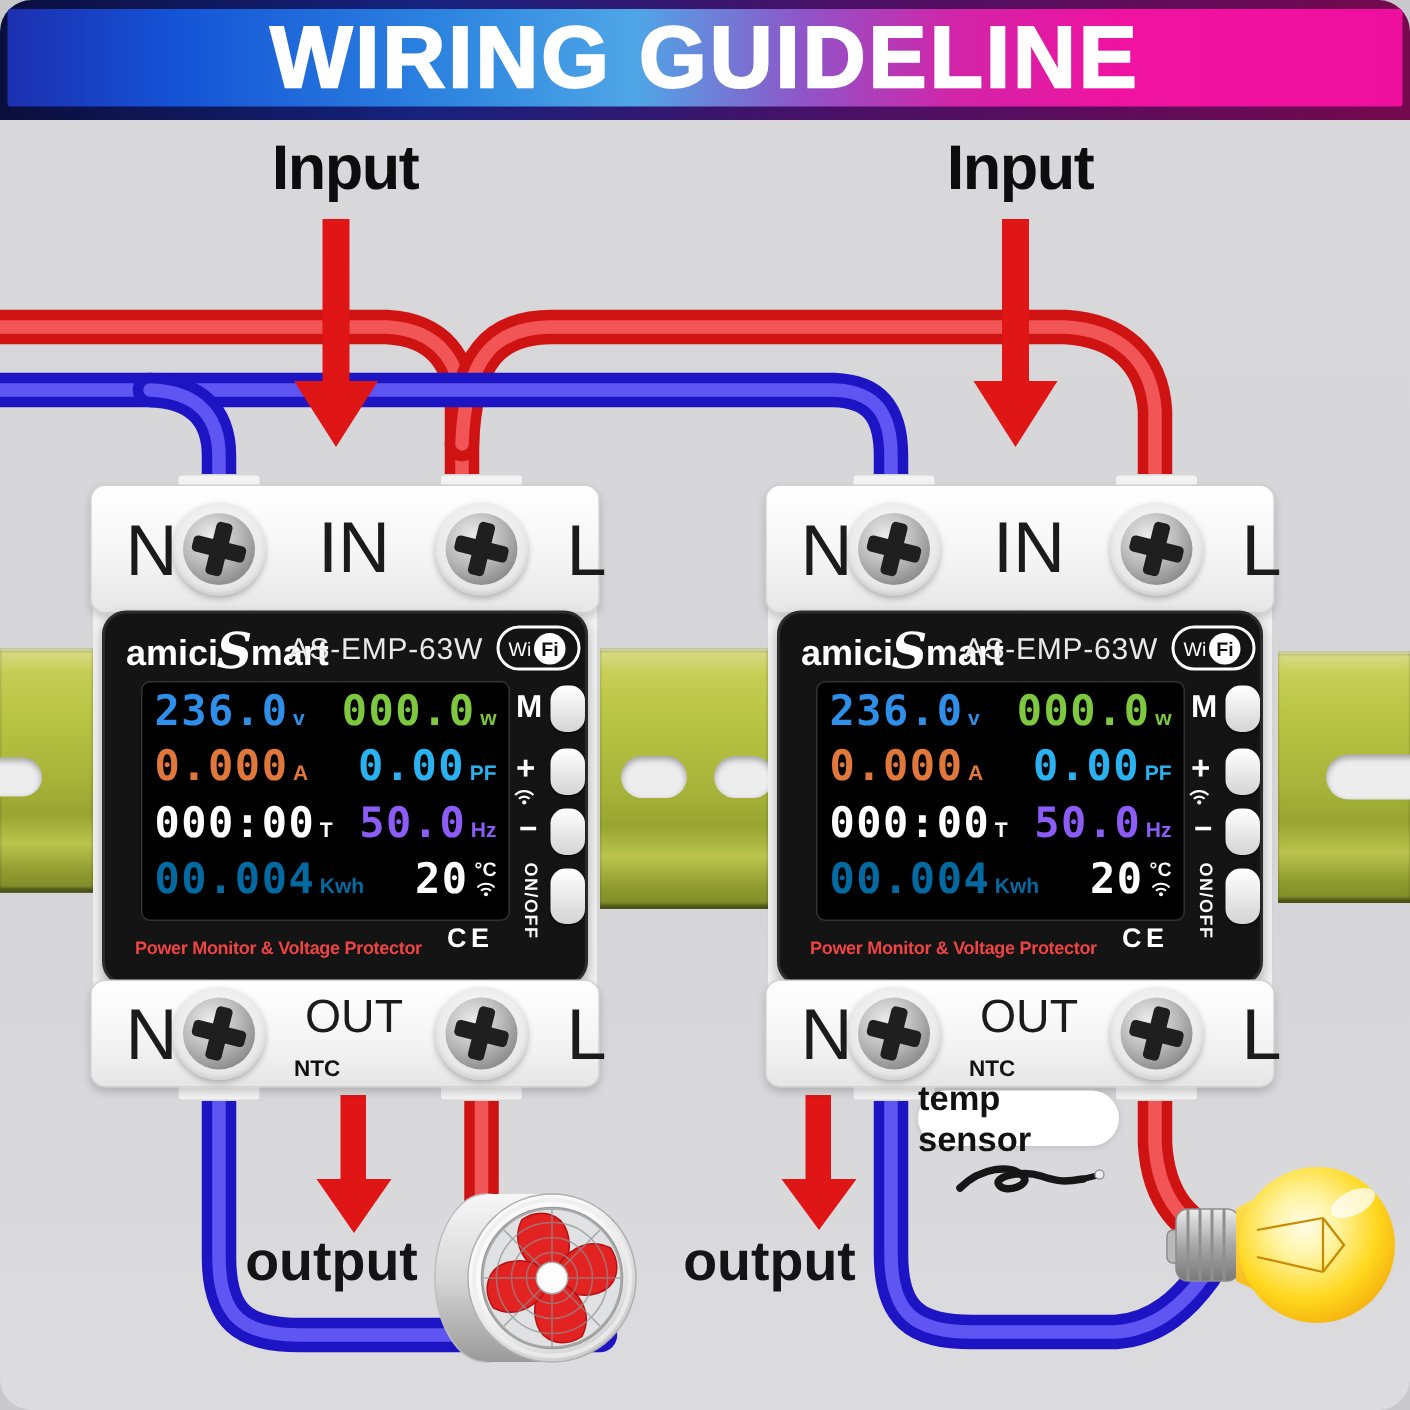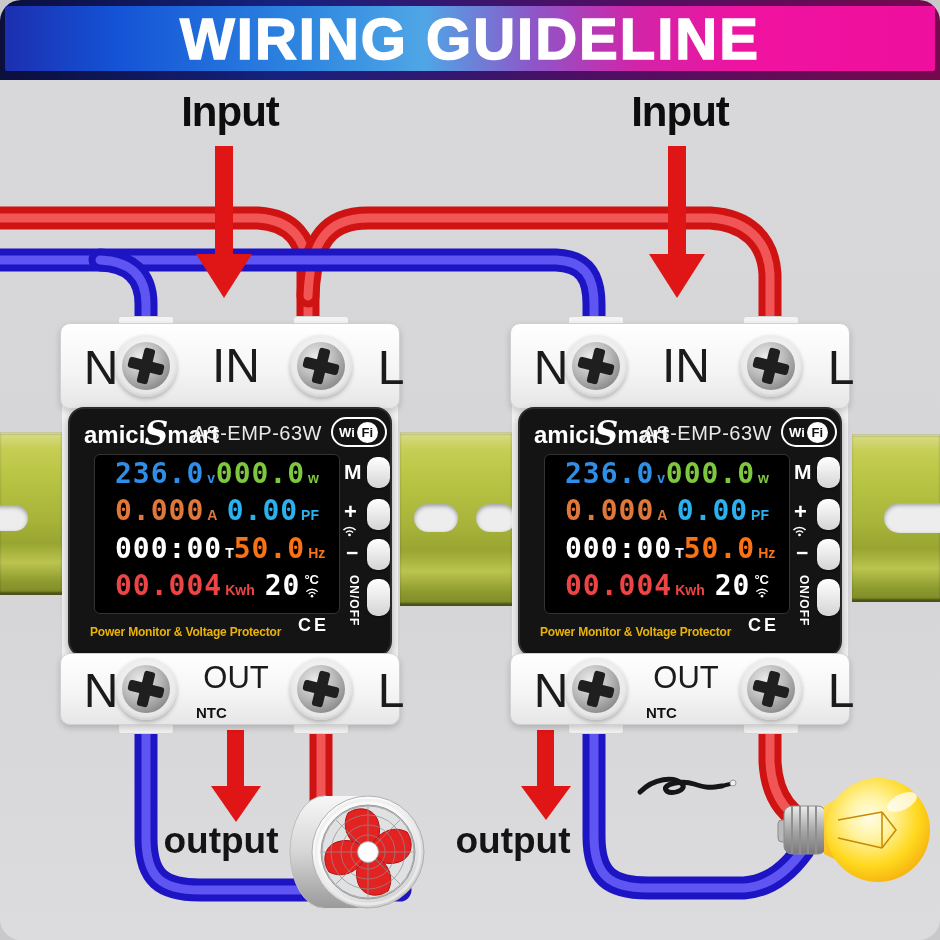--- a/index.html
+++ b/index.html
@@ -58,44 +58,44 @@
   .screw-head::after{width:11px;height:36px;transform:translate(-50%,-50%) rotate(14deg);}
   .s-tl{left:54px;top:11px;} .s-tr{left:229px;top:11px;}
   .s-bl{left:54px;top:4px;}  .s-br{left:229px;top:4px;}
 
   .panel{position:absolute;left:8px;top:84px;width:324px;height:250px;background:#141414;border-radius:16px;
     border:2px solid #2c2c2c;box-sizing:border-box;box-shadow:0 4px 8px rgba(0,0,0,.3);}
   .brand{position:absolute;left:14px;top:8px;color:#fff;font-size:24px;font-weight:700;line-height:30px;white-space:nowrap;}
   .brand-s{font-family:"DejaVu Serif",serif;font-style:italic;font-size:33px;position:relative;top:2px;margin:0 -1px;}
   .model{position:absolute;right:68px;top:13px;color:#e9e9e9;font-size:20px;letter-spacing:.5px;white-space:nowrap;}
   .wifi-badge{position:absolute;right:3px;top:8px;width:52px;height:26px;border:2px solid #fff;border-radius:16px;display:flex;align-items:center;background:#141414;}
-  .wifi-wi{color:#fff;font-size:13px;font-weight:700;margin-left:6px;}
+  .wifi-wi{color:#fff;font-size:13px;font-weight:400;margin-left:6px;}
   .wifi-fi{margin-left:2px;width:21px;height:21px;border-radius:50%;background:#fff;color:#101010;font-size:13px;font-weight:700;display:flex;align-items:center;justify-content:center;}
 
   .lcd{position:absolute;left:24px;top:45px;width:246px;height:160px;background:#000;border:1px solid #333;border-radius:6px;
-    box-sizing:border-box;padding:5px 20px;display:flex;flex-direction:column;justify-content:space-between;}
+    box-sizing:border-box;padding:5px 8px;display:flex;flex-direction:column;justify-content:space-between;}
   .lcd-row{display:flex;justify-content:space-between;align-items:baseline;height:36px;}
   .val{font-family:"DejaVu Sans Mono",monospace;font-weight:700;font-size:28px;letter-spacing:1px;line-height:1;}
   .unit{font-size:14px;font-weight:700;margin-left:3px;font-family:"Liberation Sans",sans-serif;}
   .c-v{color:#2f8fe8;} .c-w{color:#7dc83f;} .c-a{color:#e0773b;} .c-pf{color:#29b2ef;}
-  .c-wh{color:#ffffff;} .c-hz{color:#f97316;} .c-kwh{color:#ef4444;}
+  .c-wh{color:#ffffff;} .c-hz{color:#8b5cf6;} .c-kwh{color:#0369a1;}
   .cell{display:flex;align-items:baseline;}
   .temp-cell{display:flex;align-items:center;}
   .temp-stack{display:flex;flex-direction:column;align-items:center;margin-left:4px;gap:1px;}
   .temp-deg{font-size:13px;font-weight:700;color:#fff;line-height:12px;}
 
   .btn{position:absolute;left:297px;width:23px;background:linear-gradient(180deg,#ffffff,#d4d4d4);border-radius:10px;box-shadow:0 1px 2px rgba(0,0,0,.55);}
   .b1{top:48px;height:31px;} .b2{top:90px;height:31px;} .b3{top:130px;height:31px;} .b4{top:170px;height:37px;}
   .btn-label{position:absolute;color:#fff;font-weight:700;line-height:1;}
   .lbl-m{left:274px;top:52px;font-size:21px;}
   .lbl-plus{left:274px;top:92px;font-size:22px;}
   .wifi-plus{position:absolute;left:272px;top:116px;}
   .lbl-minus{left:276px;top:133px;font-size:21px;}
   .lbl-onoff{position:absolute;left:277px;top:166px;color:#fff;font-size:12px;font-weight:700;writing-mode:vertical-rl;letter-spacing:1px;}
-  .panel-footer{position:absolute;left:20px;top:216px;width:210px;color:#eab308;font-size:12px;font-weight:700;letter-spacing:-.2px;white-space:nowrap;}
+  .panel-footer{position:absolute;left:20px;top:216px;width:210px;color:#ef4444;font-size:12px;font-weight:700;letter-spacing:-.2px;white-space:nowrap;}
   .ce{position:absolute;left:228px;top:206px;color:#fff;font-size:18px;font-weight:600;letter-spacing:3px;}
 
   
   .temp-pill{position:absolute;left:612px;top:727px;width:134px;height:37px;background:#fff;border-radius:19px;
     display:flex;align-items:center;justify-content:center;font-size:23px;font-weight:700;color:#111;box-shadow:0 1px 4px rgba(0,0,0,.12);}
   .note{position:absolute;left:258px;top:914px;font-size:14px;color:#9b9b9b;}
 
   
   .w{fill:none;stroke-linecap:round;stroke-linejoin:round;}
   .ro{stroke:#cf1313;stroke-width:23;} .ri{stroke:#f15555;stroke-width:9;}
@@ -452,14 +452,15 @@
 
     <g transform="translate(630,770)">
       <path d="M10,22 C24,8 44,6 52,14 C58,20 40,26 36,20 C32,14 52,10 64,14 C76,18 80,18 92,16" stroke="#161616" stroke-width="5" fill="none" stroke-linecap="round"></path>
       <path d="M92,16 L100,14" stroke="#161616" stroke-width="4" stroke-linecap="round"></path>
       <circle cx="103" cy="13" r="3" fill="#eeeeee" stroke="#999999"></circle>
     </g>
   </svg>
 
   <div class="output-label output-left">output</div>
   <div class="output-label output-right">output</div>
+  <div class="temp-pill">temp sensor</div>
 
 </div>
 
 </body></html>

